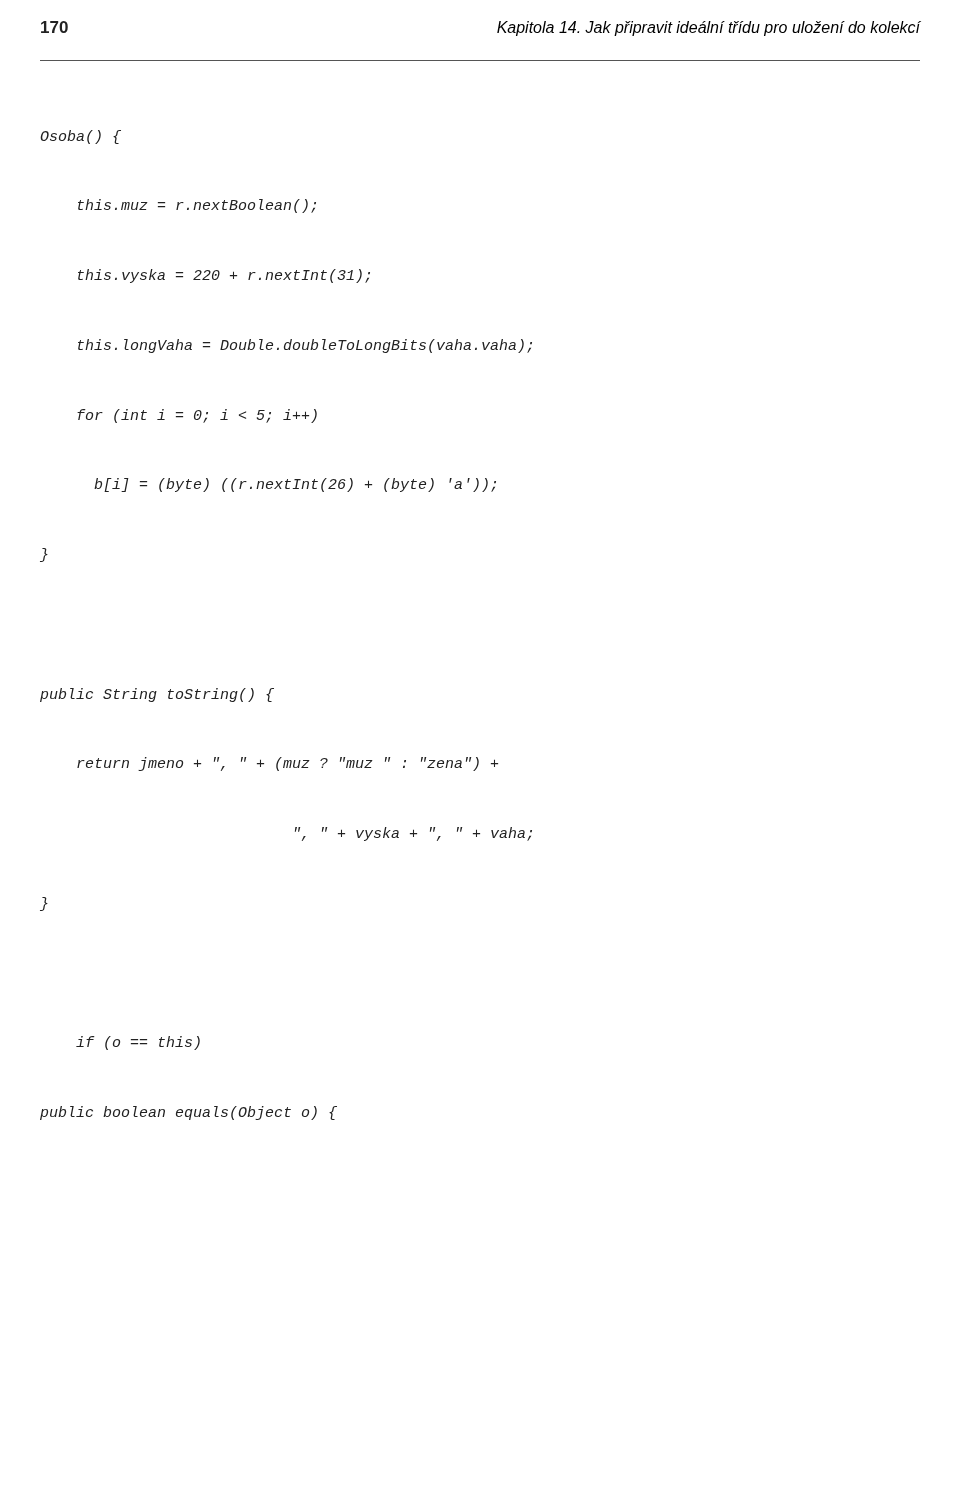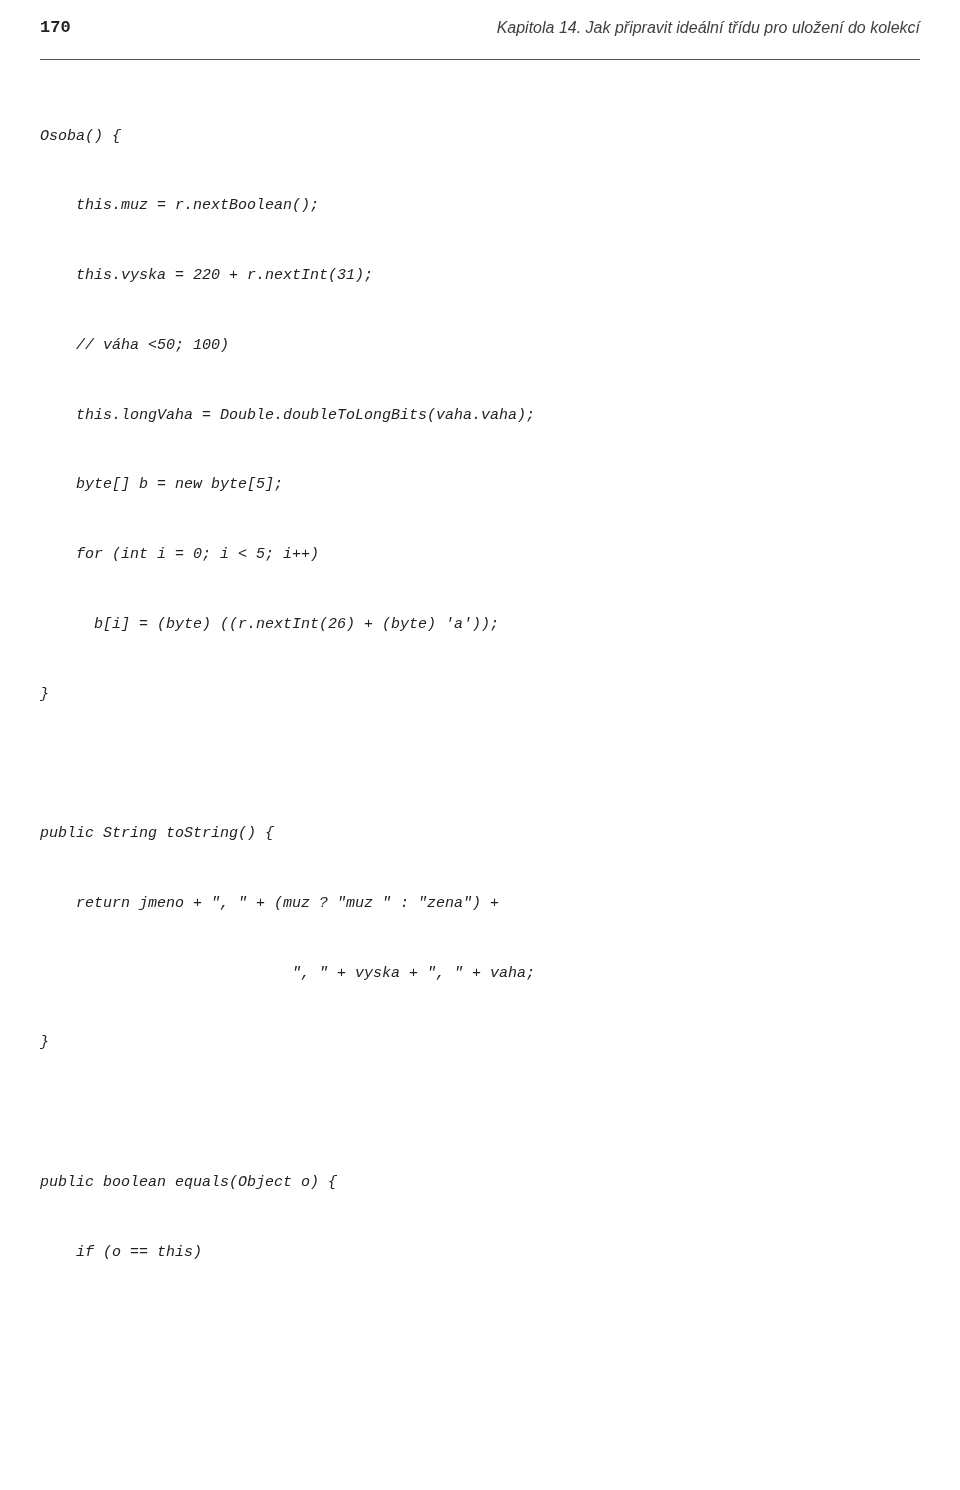--- a/index.html
+++ b/index.html
@@ -27,30 +27,30 @@
     .header {
       display: flex;
       justify-content: space-between;
       align-items: center;
       padding: 18px 40px 12px 40px;
       border-bottom: none;
       margin-bottom: 10px;
     }
 
     .header-page-num {
-      font-family: Liberation Mono, monospace;
+      font-family: Liberation Sans, sans-serif;
       font-size: 17px;
       font-weight: bold;
       color: #222;
     }
 
     .header-title {
       font-family: Arial, sans-serif;
       font-size: 16px;
-      color: #404040;
+      color: #000000;
       font-style: italic;
     }
 
     .header-line {
       border: none;
       border-top: 1.5px solid #555;
       margin: 0 40px 18px 40px;
     }
 
     .code-block {
@@ -74,34 +74,32 @@
 <div class="page">
   <div class="header">
     <span class="header-page-num">170</span>
     <span class="header-title">Kapitola 14. Jak připravit ideální třídu pro uložení do kolekcí</span>
   </div>
   <hr class="header-line">
   <div class="code-block">
     <span class="code-line">Osoba() {</span>
     <span class="code-line">    this.muz = r.nextBoolean();</span>
     <span class="code-line">    this.vyska = 220 + r.nextInt(31);</span>
-    <span class="code-line">    // váha &lt;50; 100)</span>
     <span class="code-line">    this.longVaha = Double.doubleToLongBits(vaha.vaha);</span>
-    <span class="code-line">    byte[] b = new byte[5];</span>
     <span class="code-line">    for (int i = 0; i &lt; 5; i++)</span>
     <span class="code-line">      b[i] = (byte) ((r.nextInt(26) + (byte) 'a'));</span>
     <span class="code-line">}</span>
     <span class="code-line"> </span>
     <span class="code-line">public String toString() {</span>
     <span class="code-line">    return jmeno + ", " + (muz ? "muz " : "zena") +</span>
     <span class="code-line">                            ", " + vyska + ", " + vaha;</span>
     <span class="code-line">}</span>
     <span class="code-line"> </span>
+    <span class="code-line">    if (o == this)</span>
     <span class="code-line">public boolean equals(Object o) {</span>
-    <span class="code-line">    if (o == this)</span>
     
     
     
     
     
     
     
     
     
     

